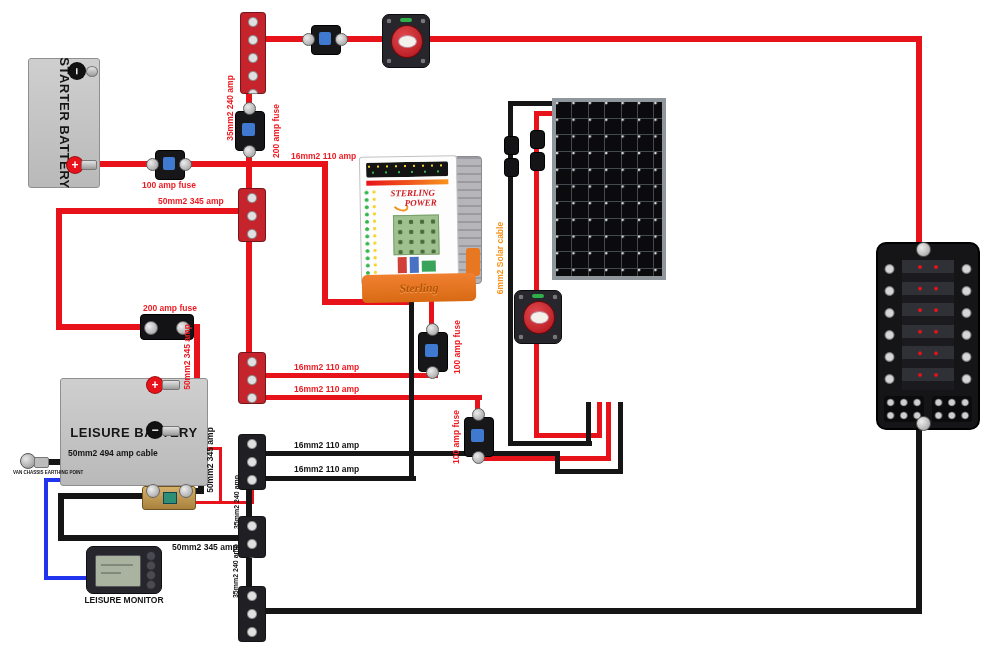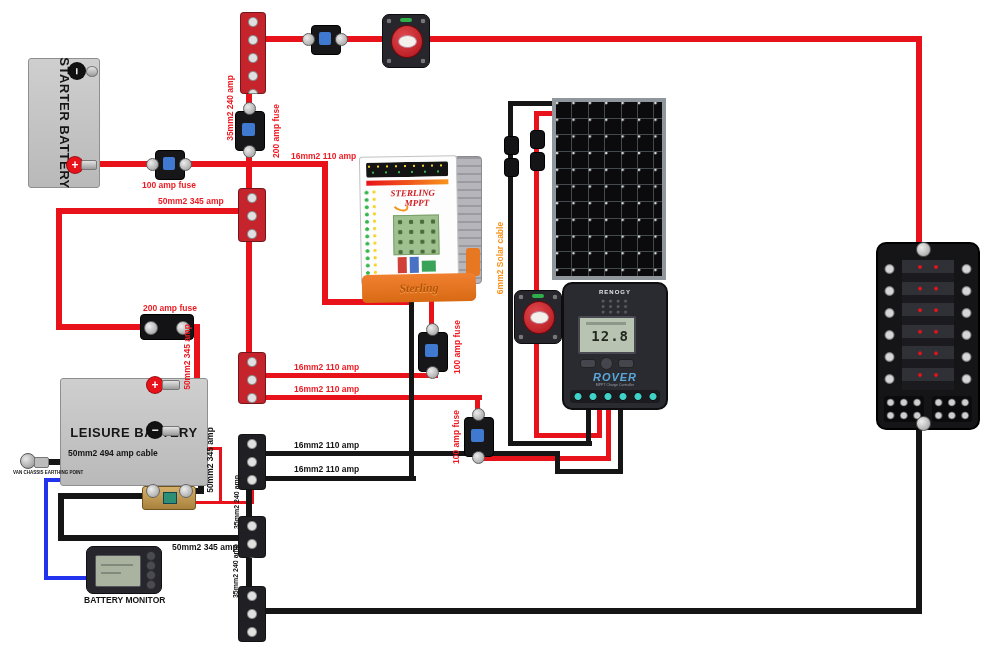--- a/index.html
+++ b/index.html
@@ -281,21 +281,21 @@
     <div class="mon-btns"></div>
   </div>
 
   <div class="sterling">
     <div class="st-side"></div>
     <div class="st-front">
       <div class="st-disp"></div>
       <div class="st-banner"></div>
       <div class="st-logo1">STERLING</div>
       <div class="st-swoosh"></div>
-      <div class="st-logo2">MPPT</div>
+      <div class="st-logo2">POWER</div>
       <div class="st-leds"></div>
       <div class="st-leds2"></div>
       <div class="st-pcb"></div>
       <div class="st-r1"></div>
       <div class="st-r2"></div>
       <div class="st-r3"></div>
     </div>
     <div class="st-tab"></div>
     <div class="st-base">Sterling</div>
   </div>
@@ -322,35 +322,20 @@
     <div class="term t1"></div>
     <div class="term t2"></div>
   </div>
   <div class="fusev" style="left:463px;top:410px">
     <div class="fbody"></div>
     <div class="fband"></div>
     <div class="term t1"></div>
     <div class="term t2"></div>
   </div>
 
-  <div class="renogy">
-    <div class="rn-brand">RENOGY</div>
-    <div class="rn-vents"></div>
-    <div class="rn-lcd">
-      <div class="rn-val">12.8</div>
-    </div>
-    <div class="rn-btns">
-      <i class="rn-b1"></i>
-      <i class="rn-b2"></i>
-      <i class="rn-b3"></i>
-    </div>
-    <div class="rn-model">ROVER</div>
-    <div class="rn-sub">MPPT Charge Controller</div>
-    <div class="rn-terms"></div>
-  </div>
 
   <div class="fusebox">
     <div class="fb-term" style="top:-2px"></div>
     <div class="fb-lcol"></div>
     <div class="fb-rcol"></div>
     <div class="fb-slots"></div>
     <div class="fb-blk" style="left:6px"></div>
     <div class="fb-blk" style="right:6px"></div>
     <div class="fb-term" style="top:172px"></div>
   </div>
@@ -368,15 +353,15 @@
   <div class="lbl" style="left:294px;top:464px">16mm2 110 amp</div>
   <div class="lbl red rot" style="left:457px;top:347px">100 amp fuse</div>
   <div class="lbl red rot" style="left:456px;top:437px">100 amp fuse</div>
   <div class="lbl orange rot" style="left:500px;top:258px">6mm2 Solar cable</div>
   <div class="lbl" style="left:68px;top:448px">50mm2  494 amp cable</div>
   <div class="lbl xs" style="left:13px;top:470px">VAN CHASSIS EARTHING POINT</div>
   <div class="lbl rot" style="left:210px;top:460px">50mm2 345 amp</div>
   <div class="lbl" style="left:172px;top:542px">50mm2 345 amp</div>
   <div class="lbl sm rot" style="left:236px;top:502px">35mm2 240 amp</div>
   <div class="lbl sm rot" style="left:235px;top:571px">35mm2 240 amp</div>
-  <div class="lbl" style="left:84px;top:595px;width:80px;text-align:center">BATTERY MONITOR</div>
+  <div class="lbl" style="left:84px;top:595px;width:80px;text-align:center">LEISURE MONITOR</div>
 
 </div>
 
 </body></html>

